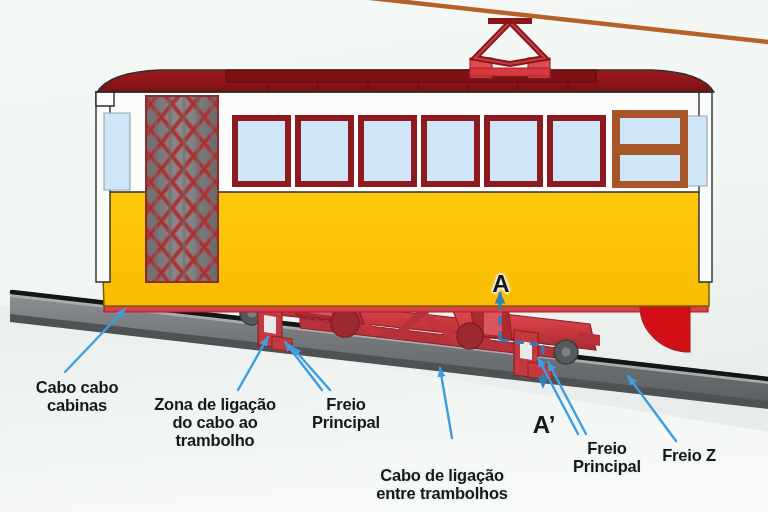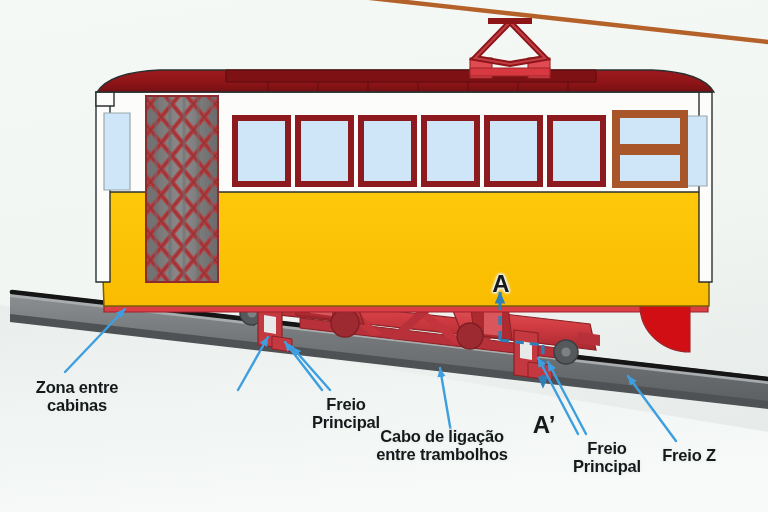--- a/index.html
+++ b/index.html
@@ -231,28 +231,31 @@
       <line x1="238" y1="390" x2="268" y2="337" marker-end="url(#arrH)"></line>
       <line x1="322" y1="390" x2="285" y2="342" marker-end="url(#arrH)"></line>
       <line x1="330" y1="390" x2="292" y2="347" marker-end="url(#arrH)"></line>
       <line x1="452" y1="438" x2="440" y2="368" marker-end="url(#arrH)"></line>
       <line x1="578" y1="434" x2="538" y2="358" marker-end="url(#arrH)"></line>
       <line x1="586" y1="434" x2="548" y2="362" marker-end="url(#arrH)"></line>
       <line x1="676" y1="441" x2="628" y2="376" marker-end="url(#arrH)"></line>
     </g>
   </svg>
 
-  <div class="lbl sz16" style="left:12px;top:379px;width:130px;">Zona entre
+  <div class="lbl sz16" style="left:12px;top:379px;width:130px;">Cabo cabo
 cabinas</div>
 
+  <div class="lbl sz16" style="left:139px;top:396px;width:152px;">Zona de ligação
+do cabo ao
+trambolho</div>
 
   <div class="lbl sz16" style="left:300px;top:396px;width:92px;">Freio
 Principal</div>
 
-  <div class="lbl sz16" style="left:363px;top:428px;width:158px;">Cabo de ligação
+  <div class="lbl sz16" style="left:363px;top:467px;width:158px;">Cabo de ligação
 entre trambolhos</div>
 
   <div class="lbl sz16" style="left:561px;top:440px;width:92px;">Freio
 Principal</div>
 
   <div class="lbl sz16" style="left:648px;top:447px;width:82px;">Freio Z</div>
 
   <div class="lbl sec" style="left:487px;top:271px;width:28px;">A</div>
 
   <div class="lbl sec" style="left:528px;top:412px;width:32px;">A’</div>

